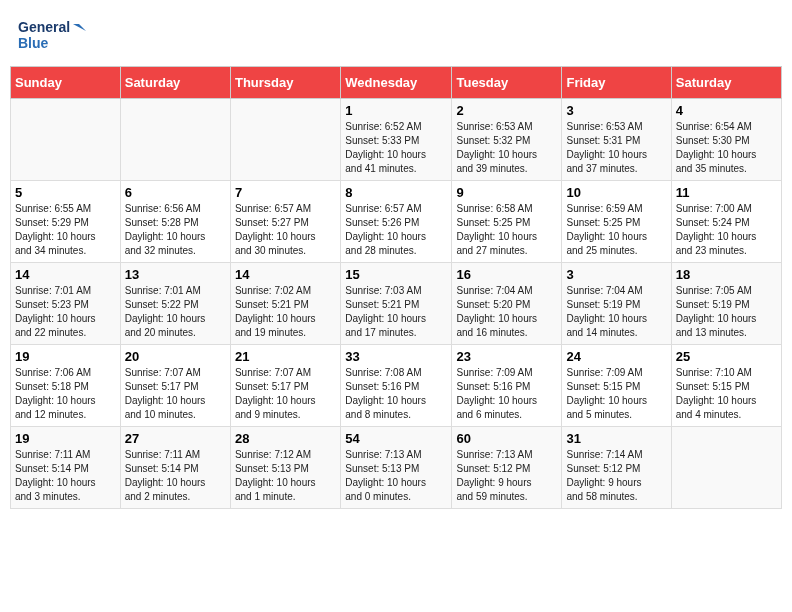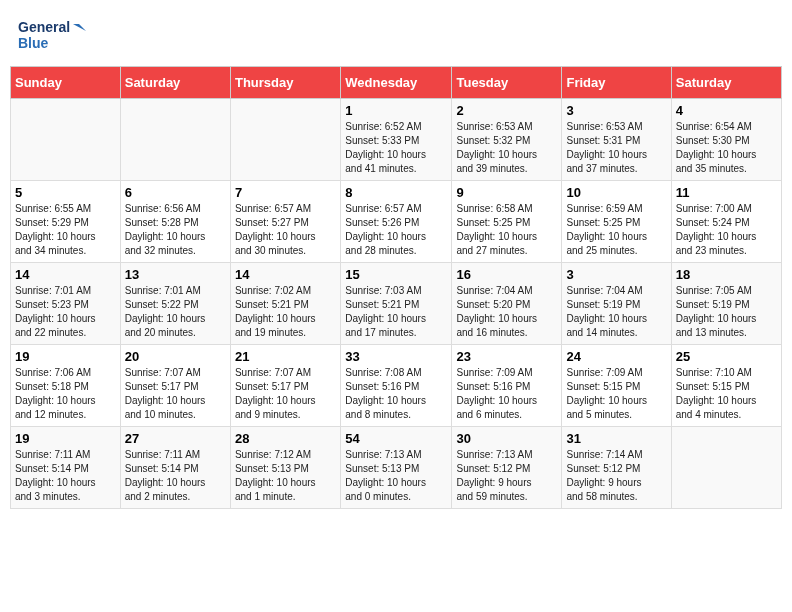--- a/index.html
+++ b/index.html
@@ -227,21 +227,21 @@
         </td>
         <td>
           <span class="day-num">28</span>
           <div class="day-info">Sunrise: 7:12 AM<br>Sunset: 5:13 PM<br>Daylight: 10 hours<br>and 1 minute.</div>
         </td>
         <td>
           <span class="day-num">54</span>
           <div class="day-info">Sunrise: 7:13 AM<br>Sunset: 5:13 PM<br>Daylight: 10 hours<br>and 0 minutes.</div>
         </td>
         <td>
-          <span class="day-num">30</span>
+          <span class="day-num">60</span>
           <div class="day-info">Sunrise: 7:13 AM<br>Sunset: 5:12 PM<br>Daylight: 9 hours<br>and 59 minutes.</div>
         </td>
         <td>
           <span class="day-num">31</span>
           <div class="day-info">Sunrise: 7:14 AM<br>Sunset: 5:12 PM<br>Daylight: 9 hours<br>and 58 minutes.</div>
         </td>
         <td class="empty-cell"></td>
       </tr>
     </tbody>
 </table>

